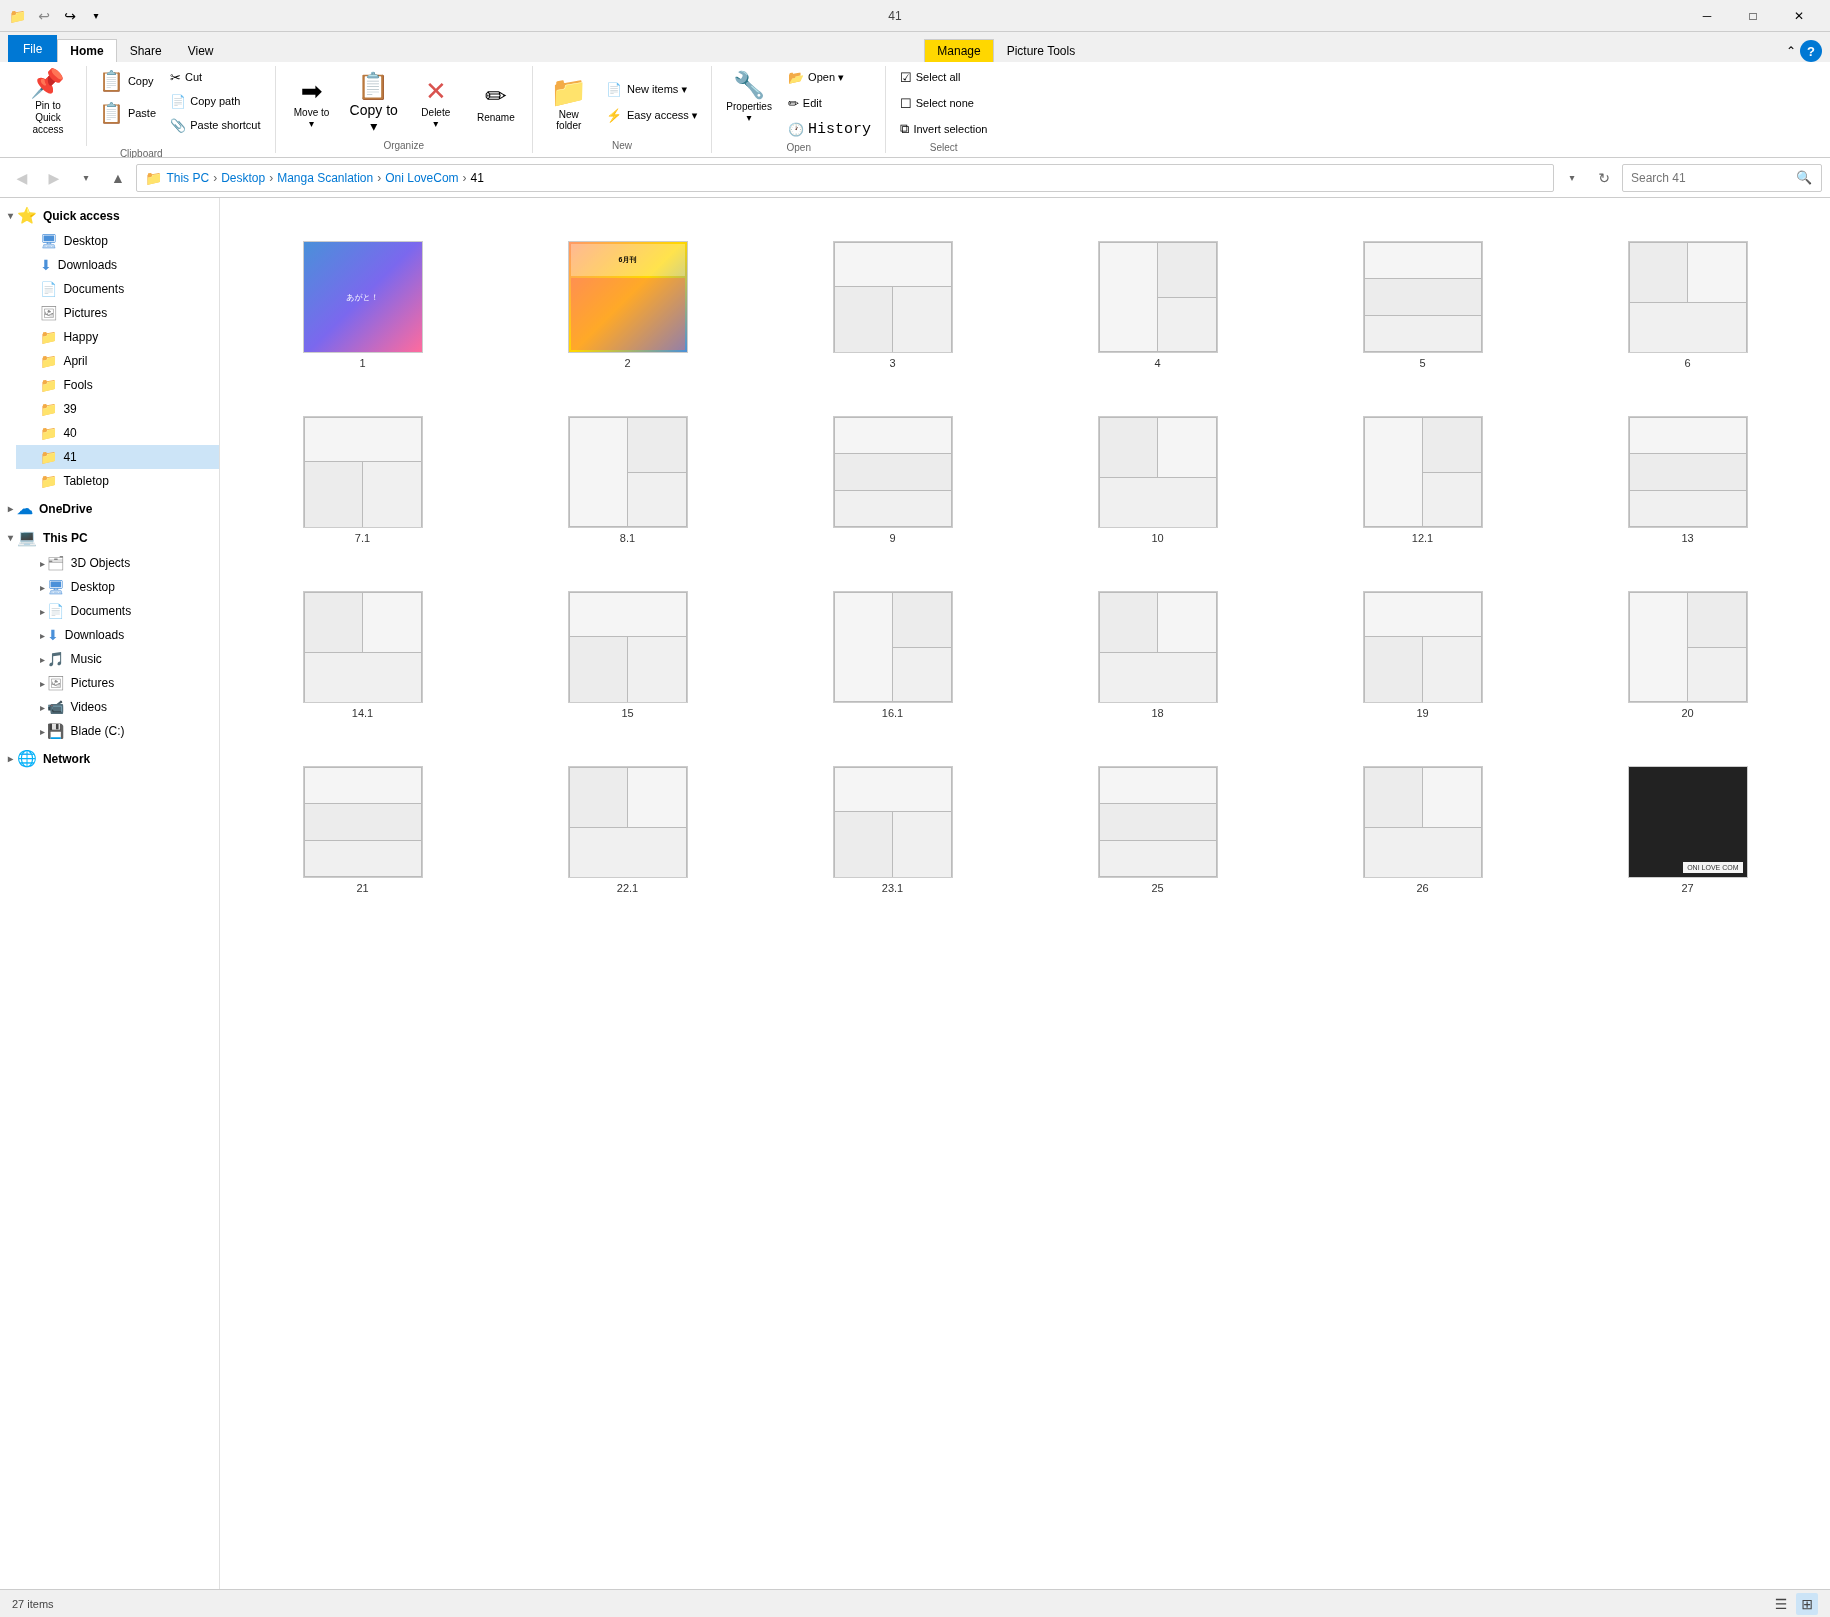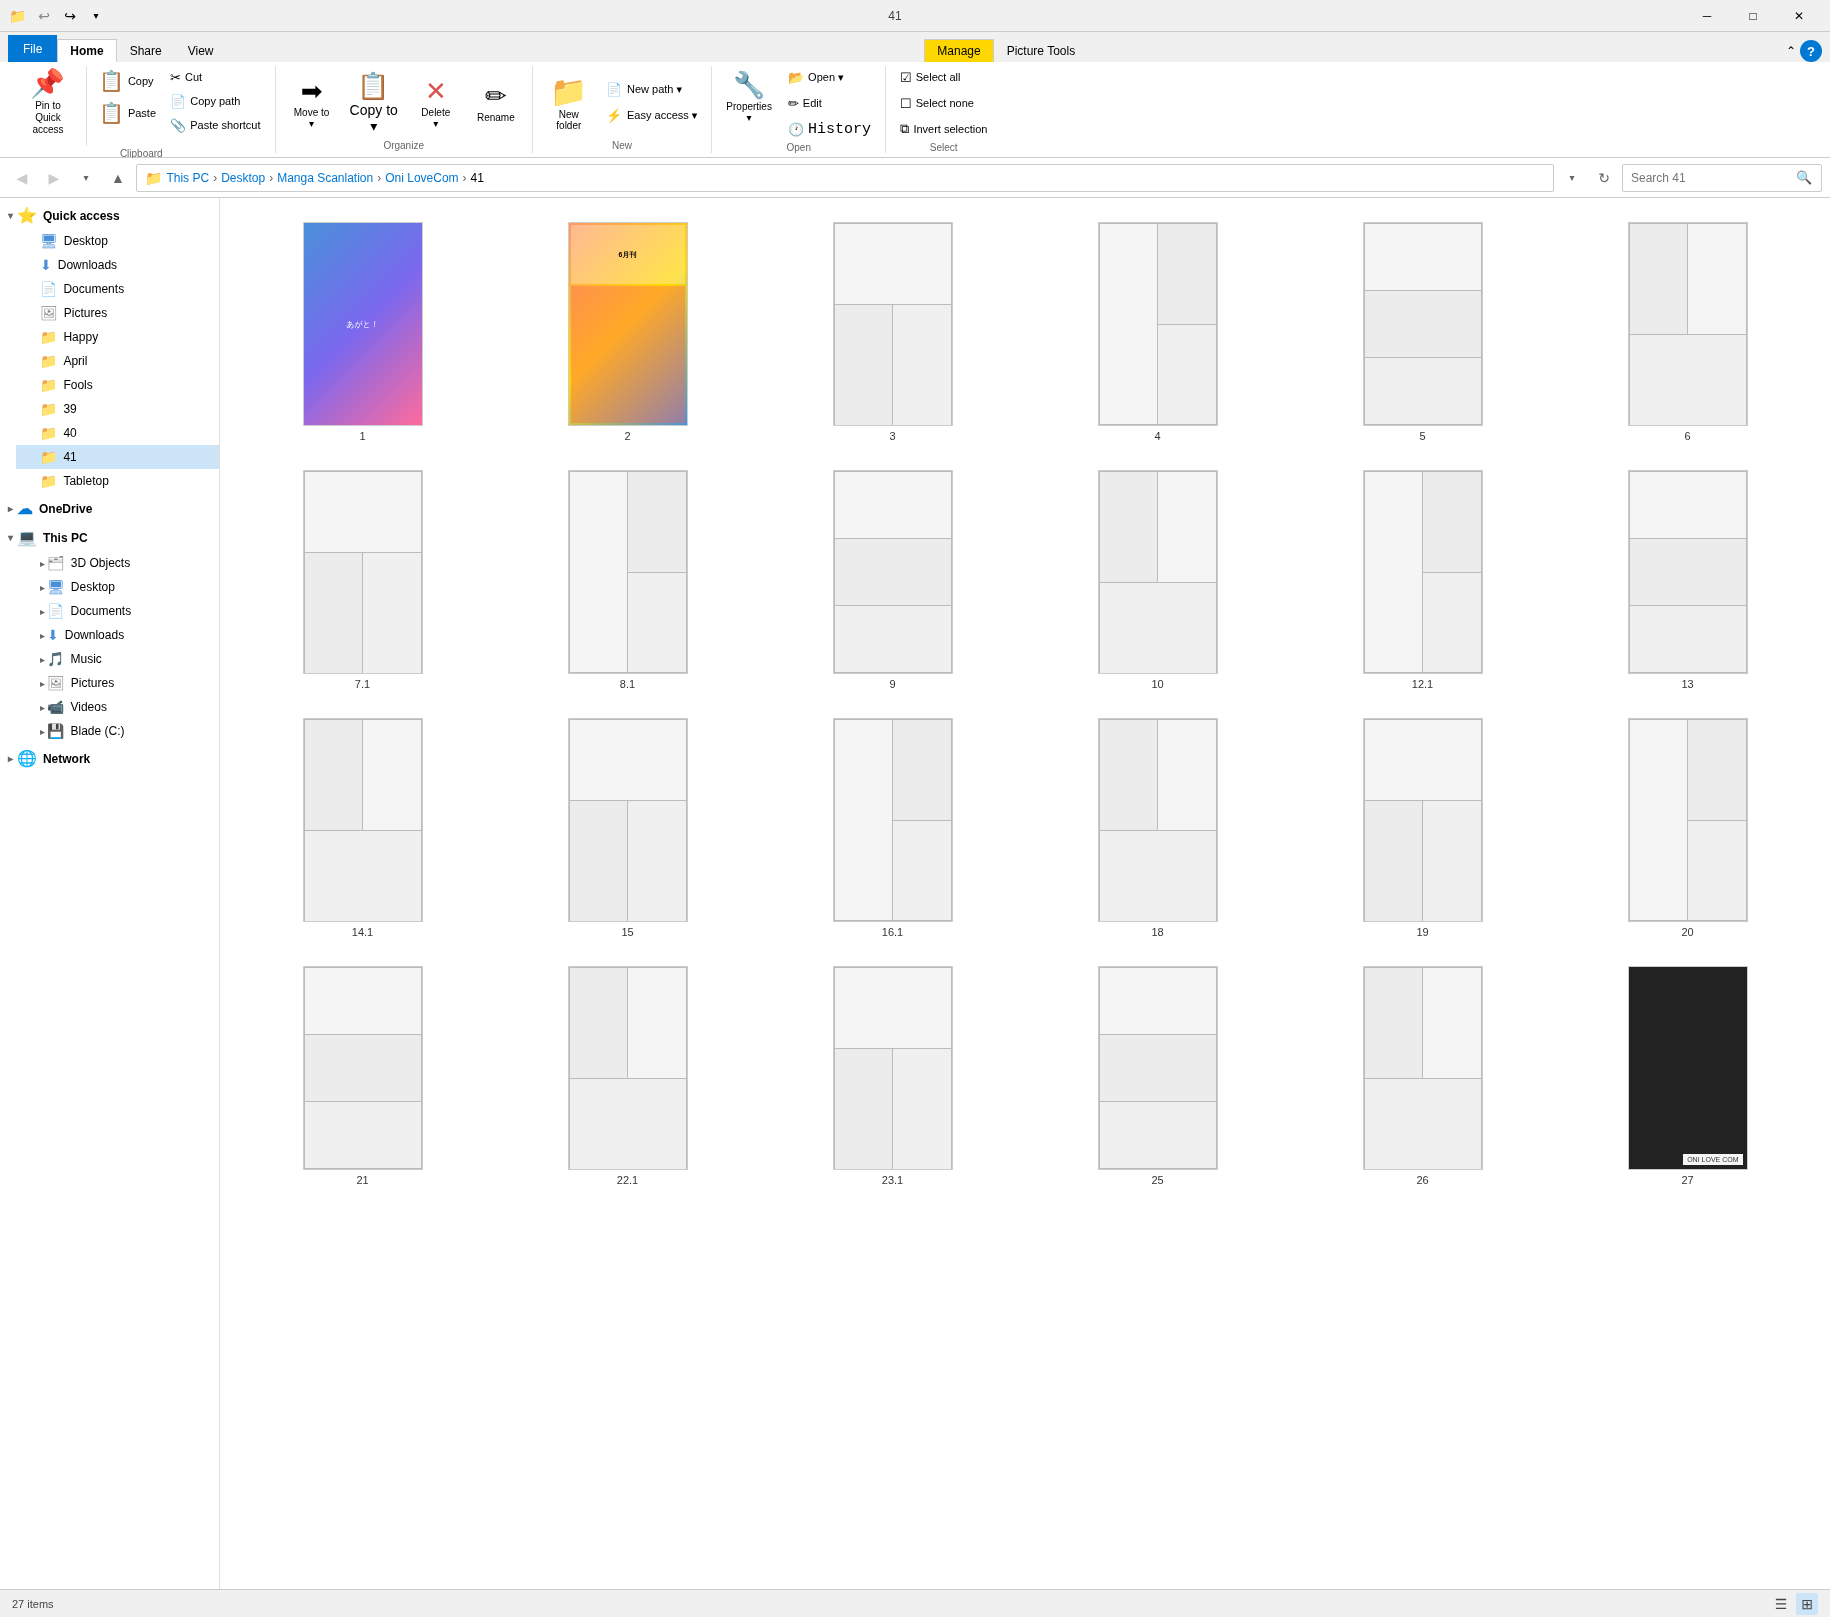--- a/index.html
+++ b/index.html
@@ -50,21 +50,21 @@
     .sidebar-item.active { background: #cce4f7; }
     .sidebar-item .item-icon { font-size: 14px; margin-right: 6px; }
     .sidebar-item .item-label { flex: 1; }
     .sidebar-item .pin-icon { font-size: 10px; color: #888; opacity: 0; }
     .sidebar-subsection { padding-left: 16px; }
 
     
     .file-area { flex: 1; background: white; overflow-y: auto; padding: 16px; }
     .file-grid { display: grid; grid-template-columns: repeat(6, 1fr); gap: 12px; }
     .file-item { display: flex; flex-direction: column; align-items: center; cursor: pointer; padding: 8px; border-radius: 2px; }
-    .file-thumb { width: 120px; height: 204px; background: #e0e0e0; border: 1px solid #ccc; display: flex; align-items: center; justify-content: flex-start; overflow: hidden; position: relative; }
+    .file-thumb { width: 120px; height: 112px; background: #e0e0e0; border: 1px solid #ccc; display: flex; align-items: center; justify-content: flex-start; overflow: hidden; position: relative; margin-top: 19px; }
     .file-name { font-size: 11px; text-align: center; margin-top: 4px; color: #333; }
 
     
     .status-bar { height: 28px; background: #f0f0f0; border-top: 1px solid #ccc; display: flex; align-items: center; padding: 0 12px; font-size: 11px; color: #444; gap: 8px; }
     .status-right { margin-left: auto; display: flex; gap: 4px; }
     .view-btn { width: 22px; height: 22px; display: flex; align-items: center; justify-content: center; cursor: pointer; border-radius: 2px; font-size: 14px; }
     .view-btn.active { background: #cce4f7; }
 
     
     .icon-desktop { color: #4a90d9; }
@@ -169,21 +169,21 @@
 
   <div class="ribbon-group">
     <div class="ribbon-group-content" style="align-items:center; gap:4px;">
       <div class="ribbon-btn-large">
         <span style="font-size:30px; color:#ffd700;">📁</span>
         <span style="font-size:10px; text-align:center;">New<br>folder</span>
       </div>
       <div style="display:flex; flex-direction:column; gap:4px;">
         <div class="ribbon-btn-small">
           <span style="font-size:13px;">📄</span>
-          <span style="font-size:11px;">New path ▾</span>
+          <span style="font-size:11px;">New items ▾</span>
         </div>
         <div class="ribbon-btn-small">
           <span style="font-size:13px;">⚡</span>
           <span style="font-size:11px;">Easy access ▾</span>
         </div>
       </div>
     </div>
     <div class="ribbon-group-label">New</div>
   </div>
 

